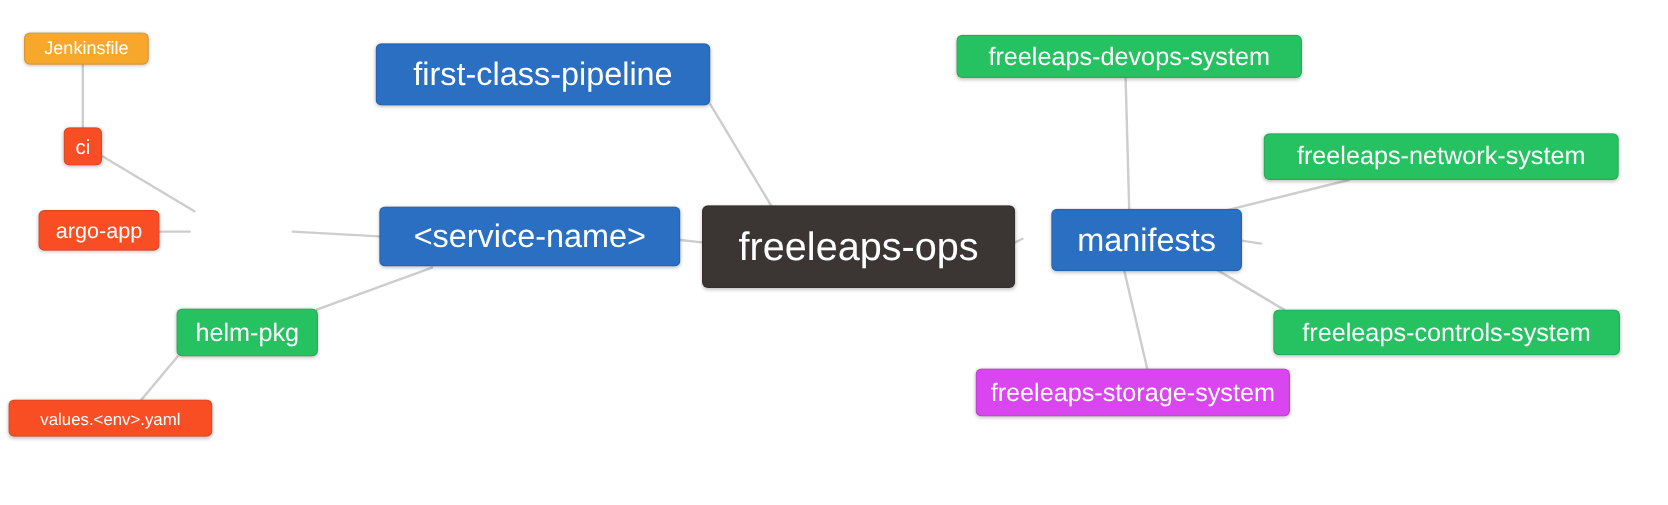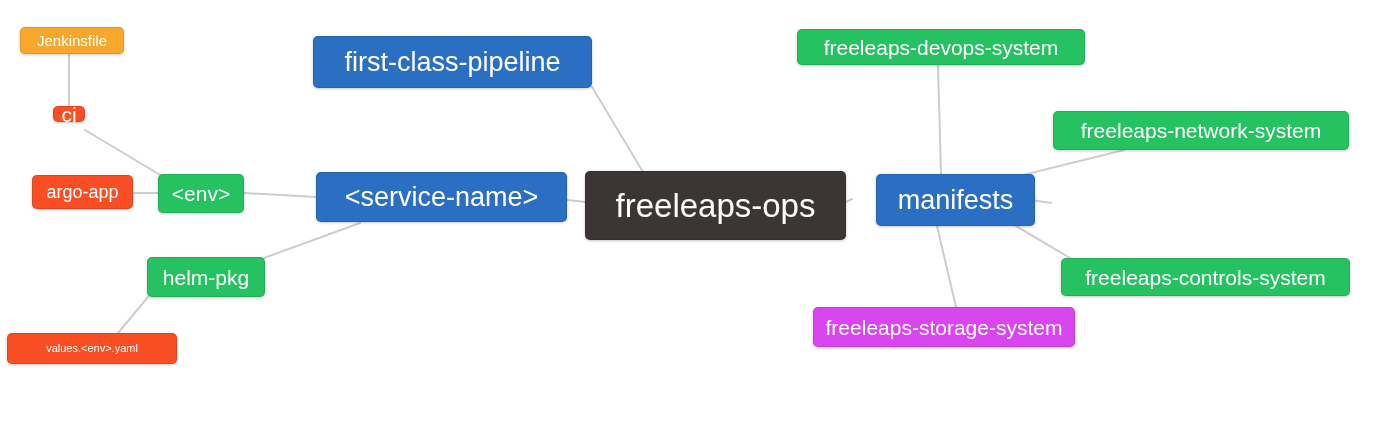--- a/index.html
+++ b/index.html
@@ -48,25 +48,24 @@
       <line x1="567" y1="200" x2="585" y2="202" stroke="#cdcdcd" stroke-width="2" stroke-linecap="round"></line>
       <line x1="846" y1="202" x2="852" y2="199" stroke="#cdcdcd" stroke-width="2" stroke-linecap="round"></line>
       <line x1="941" y1="174" x2="938" y2="65" stroke="#cdcdcd" stroke-width="2" stroke-linecap="round"></line>
       <line x1="1011" y1="178" x2="1124" y2="150" stroke="#cdcdcd" stroke-width="2" stroke-linecap="round"></line>
       <line x1="1011" y1="197" x2="1051" y2="203" stroke="#cdcdcd" stroke-width="2" stroke-linecap="round"></line>
       <line x1="1011" y1="223" x2="1070" y2="258" stroke="#cdcdcd" stroke-width="2" stroke-linecap="round"></line>
       <line x1="937" y1="226" x2="956" y2="307" stroke="#cdcdcd" stroke-width="2" stroke-linecap="round"></line>
     </svg>
   <div id="node-layer">
       <div class="node" style="left: 20px; top: 27px; width: 104px; height: 27px; font-size: 15px; background: rgb(246, 167, 44); color: rgb(255, 255, 255);">Jenkinsfile</div>
-      <div class="node" style="left: 53px; top: 106px; width: 32px; height: 16px; font-size: 21px; background: rgb(249, 78, 36); color: rgb(255, 255, 255);">ci</div>
+      <div class="node" style="left: 53px; top: 106px; width: 32px; height: 32px; font-size: 17px; background: rgb(249, 78, 36); color: rgb(255, 255, 255);">ci</div>
       <div class="node" style="left: 32px; top: 175px; width: 101px; height: 34px; font-size: 18px; background: rgb(249, 78, 36); color: rgb(255, 255, 255);">argo-app</div>
-      <div class="node" style="left: 158px; top: 174px; width: 86px; height: 39px; font-size: 21px; background: rgb(38, 194, 98); color: rgb(255, 255, 255);">&lt;env&gt;</div>
       <div class="node" style="left: 147px; top: 257px; width: 118px; height: 40px; font-size: 21px; background: rgb(38, 194, 98); color: rgb(255, 255, 255);">helm-pkg</div>
-      <div class="node" style="left: 7px; top: 333px; width: 170px; height: 31px; font-size: 11px; background: rgb(249, 78, 36); color: rgb(255, 255, 255);">values.&lt;env&gt;.yaml</div>
+      <div class="node" style="left: 7px; top: 333px; width: 170px; height: 31px; font-size: 14px; background: rgb(249, 78, 36); color: rgb(255, 255, 255);">values.&lt;env&gt;.yaml</div>
       <div class="node" style="left: 313px; top: 36px; width: 279px; height: 52px; font-size: 27px; background: rgb(43, 111, 194); color: rgb(255, 255, 255);">first-class-pipeline</div>
       <div class="node" style="left: 316px; top: 172px; width: 251px; height: 50px; font-size: 27px; background: rgb(43, 111, 194); color: rgb(255, 255, 255);">&lt;service-name&gt;</div>
       <div class="node" style="left: 585px; top: 171px; width: 261px; height: 69px; font-size: 33px; background: rgb(59, 54, 51); color: rgb(255, 255, 255); text-align: center;">freeleaps-ops</div>
       <div class="node" style="left: 852px; top: 174px; width: 159px; height: 52px; font-size: 27px; background: rgb(43, 111, 194); color: rgb(255, 255, 255); margin-left: 24px;">manifests</div>
       <div class="node" style="left: 1053px; top: 111px; width: 296px; height: 39px; font-size: 21px; background: rgb(38, 194, 98); color: rgb(255, 255, 255);">freeleaps-network-system</div>
       <div class="node" style="left: 797px; top: 29px; width: 288px; height: 36px; font-size: 21px; background: rgb(38, 194, 98); color: rgb(255, 255, 255);">freeleaps-devops-system</div>
       <div class="node" style="left: 1061px; top: 258px; width: 289px; height: 38px; font-size: 21px; background: rgb(38, 194, 98); color: rgb(255, 255, 255);">freeleaps-controls-system</div>
       <div class="node" style="left: 813px; top: 307px; width: 262px; height: 40px; font-size: 21px; background: #d946ef; color: rgb(255, 255, 255);">freeleaps-storage-system</div>
     </div>
 </div>

